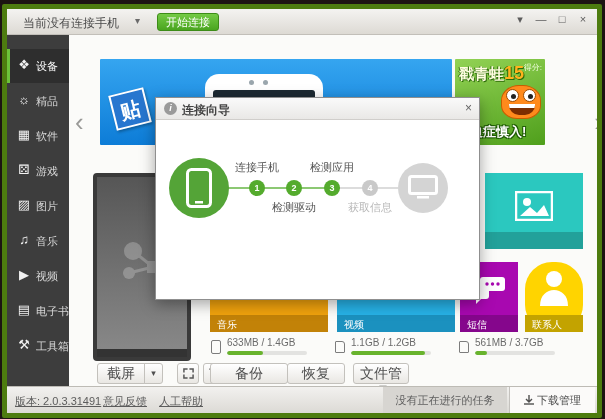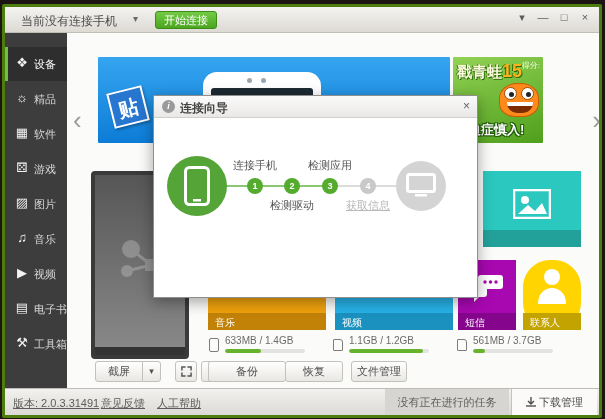--- a/index.html
+++ b/index.html
@@ -1,19 +1,19 @@
 <!DOCTYPE html>
 <html><head>
 <meta charset="utf-8">
 <style>
   * { margin:0; padding:0; box-sizing:border-box; }
   html,body { width:605px; height:419px; overflow:hidden; }
   body { font-family:"Liberation Sans", sans-serif; background:#1c1412; position:relative; }
   .abs { position:absolute; }
-  .window { position:absolute; left:2px; top:4px; width:600px; height:414px; background:#ece9e4; border:3px solid #4d7c0f; border-radius:2px; overflow:hidden; }
+  .window { position:absolute; left:2px; top:4px; width:600px; height:414px; background:#ece9e4; border:5px solid #4d7c0f; border-radius:2px; overflow:hidden; }
 
   
   .titlebar { position:absolute; left:0; top:0; width:100%; height:26px; background:linear-gradient(#f4f3f1,#dddad4); border-bottom:1px solid #c2bfb9; }
   .title-status { position:absolute; left:16px; top:6px; font-size:12px; color:#4a4a4a; }
   .title-caret { position:absolute; left:128px; top:6px; font-size:10px; color:#6a6a6a; cursor:pointer; }
   .connect-btn { position:absolute; left:150px; top:4px; width:62px; height:18px; background:linear-gradient(#74ca45,#4aa51f); border:1px solid #3d8c18; border-radius:3px; color:#fff; font-size:11px; text-align:center; line-height:16px; cursor:pointer; }
   .win-controls { position:absolute; right:8px; top:4px; display:flex; gap:9px; }
   .win-controls span { font-size:11px; color:#5c5c5c; width:12px; text-align:center; cursor:pointer; }
 
   
@@ -43,21 +43,21 @@
   .b-pupil { position:absolute; top:4px; left:4px; width:5px; height:5px; background:#222; border-radius:50%; }
   .b-mouth { position:absolute; left:7px; top:18px; width:26px; height:11px; background:#7c2d00; border-radius:0 0 10px 10px; overflow:hidden; }
   .b-teeth { position:absolute; left:0; top:0; width:100%; height:4px; background:#fff; }
   .b-caption { position:absolute; left:2px; bottom:4px; font-size:13px; font-weight:bold; color:#fff; text-shadow:1px 1px 0 #1e5a05,-1px -1px 0 #1e5a05,1px -1px 0 #1e5a05,-1px 1px 0 #1e5a05; white-space:nowrap; }
 
   
   .preview { position:absolute; left:24px; top:138px; width:98px; height:188px; background:linear-gradient(180deg,#565656,#8a8a8a); border:4px solid #3a3a3a; border-radius:4px; }
   .preview-foot { position:absolute; left:0; bottom:0; width:100%; height:8px; background:#333; }
   .watermark { position:absolute; left:24px; top:62px; opacity:.35; }
 
-  .btn { background:linear-gradient(#ffffff,#e9e7e3); border:1px solid #c3c1bc; border-radius:3px; font-size:11px; color:#4f4f4f; text-align:center; cursor:pointer; }
+  .btn { background:linear-gradient(#ffffff,#e9e7e3); border:1px solid #c3c1bc; border-radius:3px; font-size:14px; color:#4f4f4f; text-align:center; cursor:pointer; }
 
   
   .tile { position:absolute; cursor:pointer; }
   .tile .strip { position:absolute; left:0; bottom:0; width:100%; height:17px; }
   .tile .strip span { position:absolute; left:7px; top:3px; font-size:10px; color:#fff; }
   .photo-ic { position:absolute; left:30px; top:18px; }
   .sms-ic { position:absolute; left:12px; top:14px; }
   .person-ic { position:absolute; left:14px; top:8px; }
 
   
@@ -80,21 +80,21 @@
   .dlg-info { position:absolute; left:8px; top:4px; width:13px; height:13px; background:#9a9a9a; border-radius:50%; color:#fff; font-size:9px; font-weight:bold; text-align:center; line-height:13px; font-style:italic; }
   .dlg-title { position:absolute; left:26px; top:4px; font-size:12px; font-weight:bold; color:#444; }
   .dlg-close { position:absolute; right:7px; top:3px; font-size:12px; color:#666; cursor:pointer; }
   .dlg-msg { position:absolute; left:20px; top:32px; font-size:12px; color:#666; }
   .wiz-line { position:absolute; top:89px; height:2px; background:#dcdcdc; }
   .wiz-line.green { background:#8cc873; }
   .wiz-circle { position:absolute; border-radius:50%; }
   .wiz-dot { position:absolute; top:82px; width:16px; height:16px; border-radius:50%; background:#54ab2d; color:#fff; font-size:9px; font-weight:bold; text-align:center; line-height:16px; }
   .wiz-dot.pending { background:#c9c9c9; }
   .wiz-label { position:absolute; font-size:11px; color:#555; white-space:nowrap; }
-  .wiz-label.pending { color:#b8b8b8;text-decoration:underline; }
+  .wiz-label.pending { color:#b8b8b8; }
   .dlg-foot { position:absolute; left:0; bottom:0; width:100%; height:55px; background:#f1f1ef; border-top:1px solid #ddddda; }
   .dlg-status { position:absolute; left:20px; top:22px; font-size:12px; color:#555; }
 </style>
 </head>
 <body>
 
 <div class="window">
 
   <div class="titlebar">
     <span class="title-status">当前没有连接手机</span>

